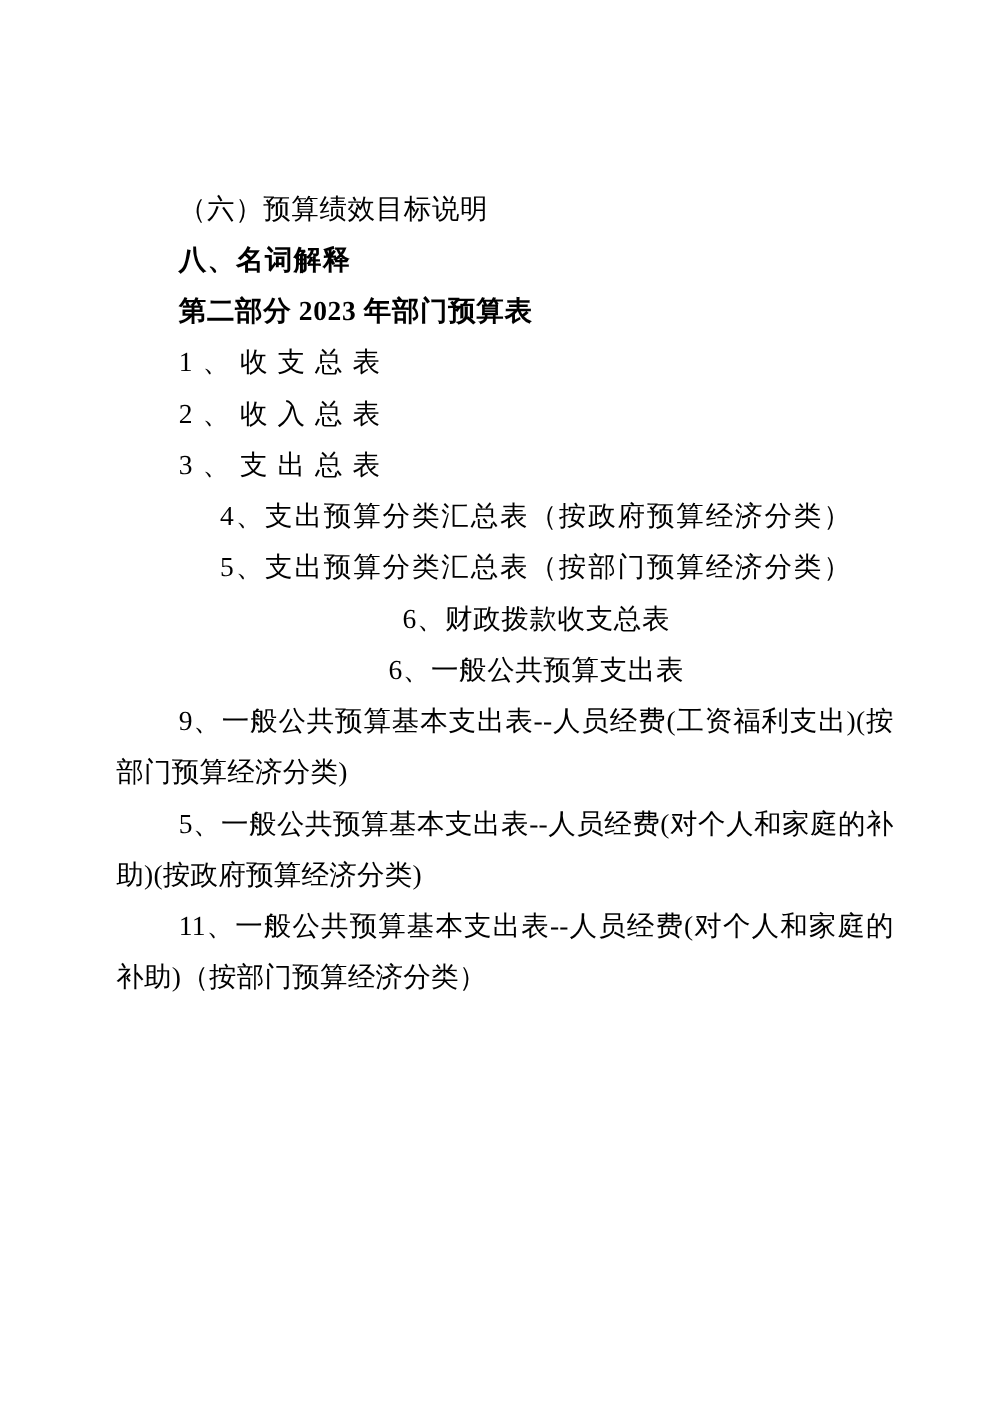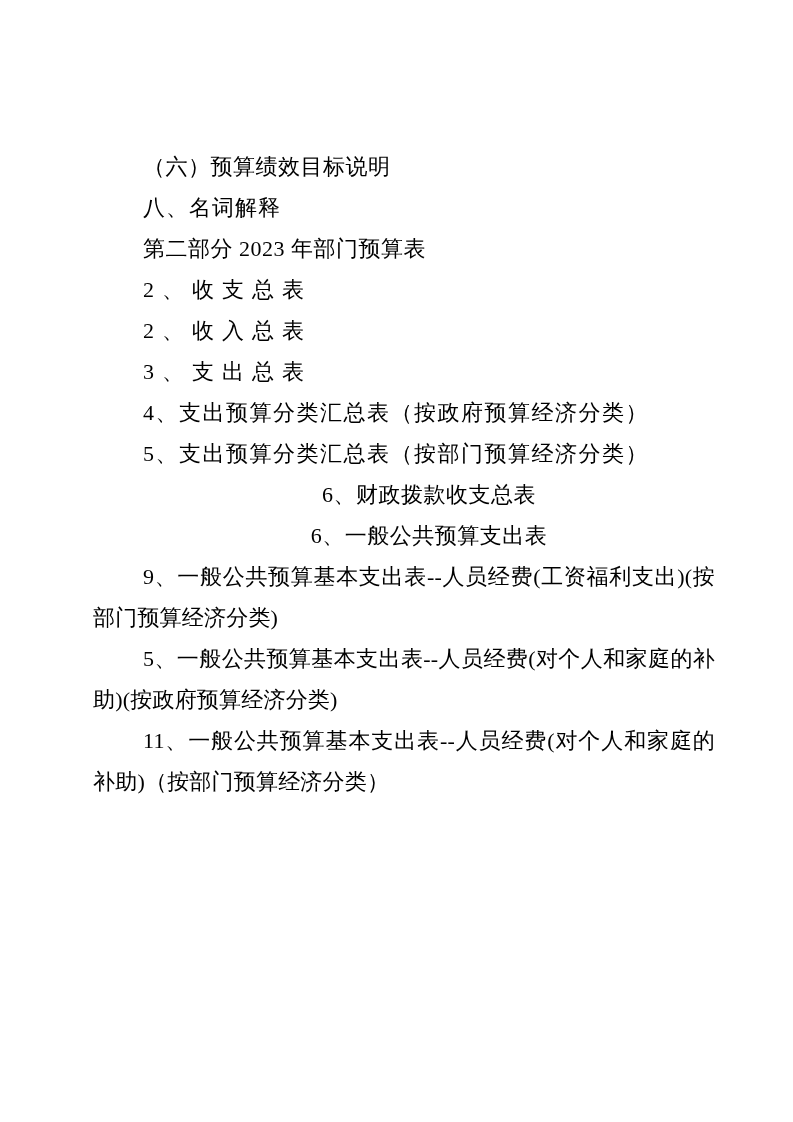--- a/index.html
+++ b/index.html
@@ -25,43 +25,43 @@
     padding: 0;
     font-family: "Liberation Serif", "DejaVu Serif", serif;
     font-size: 22px;
     line-height: 41px;
     color: #000000;
     text-indent: 50px;
     white-space: normal;
   }
   .heading {
     font-family: "DejaVu Sans", "Liberation Sans", sans-serif;
-    font-weight: normal;
+    font-weight: bold;
   }
   .heading-section { font-size: 25px; letter-spacing: 1px; }
   .heading-part    { font-size: 26px; letter-spacing: 0.5px; }
   .intro           { letter-spacing: 0.5px; }
   .sp-wide         { letter-spacing: 8px; }
-  .sp-mid          { letter-spacing: 1.5px; }
+  .sp-mid          { letter-spacing: 1.5px; text-align: center; }
   .sp-tiny         { letter-spacing: 0.5px; text-align: center; }
   .wrap            { text-align: justify; letter-spacing: 0.2px; }
 </style>
 </head>
 <body>
 
 <div class="page">
   <div class="content">
 
     <p class="intro">（六）预算绩效目标说明</p>
 
     <p class="heading heading-section">八、名词解释</p>
 
     <p class="heading heading-part">第二部分 2023 年部门预算表</p>
 
-    <p class="sp-wide">2、收支总表</p>
+    <p class="sp-wide">1、收支总表</p>
     <p class="sp-wide">2、收入总表</p>
     <p class="sp-wide">3、支出总表</p>
     <p class="sp-mid">4、支出预算分类汇总表（按政府预算经济分类）</p>
     <p class="sp-mid">5、支出预算分类汇总表（按部门预算经济分类）</p>
     <p class="sp-tiny">6、财政拨款收支总表</p>
     <p class="sp-tiny">6、一般公共预算支出表</p>
     <p class="wrap">9、一般公共预算基本支出表--人员经费(工资福利支出)(按部门预算经济分类)</p>
     <p class="wrap">5、一般公共预算基本支出表--人员经费(对个人和家庭的补助)(按政府预算经济分类)</p>
     <p class="wrap">11、一般公共预算基本支出表--人员经费(对个人和家庭的补助)（按部门预算经济分类）</p>
 

